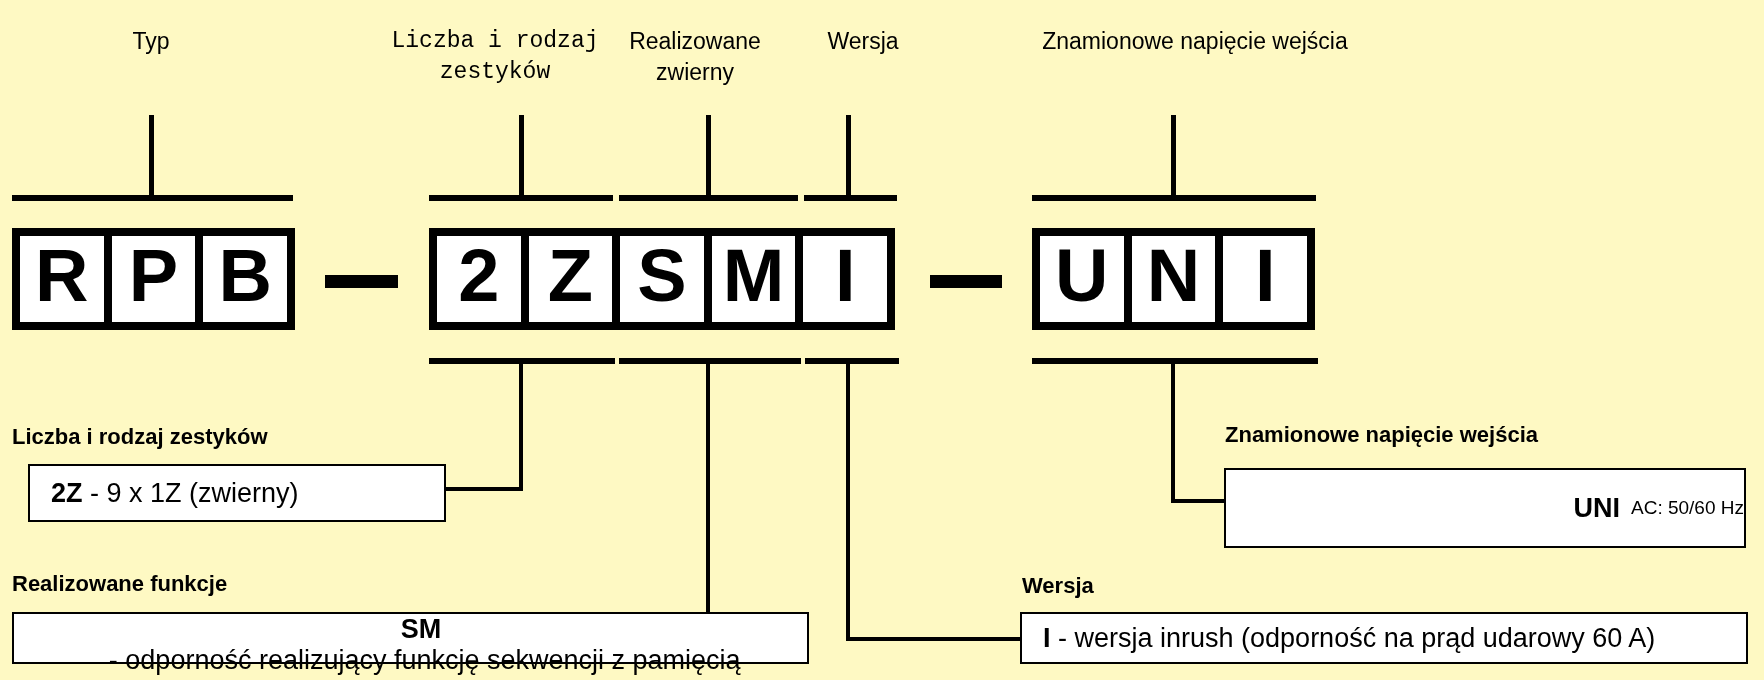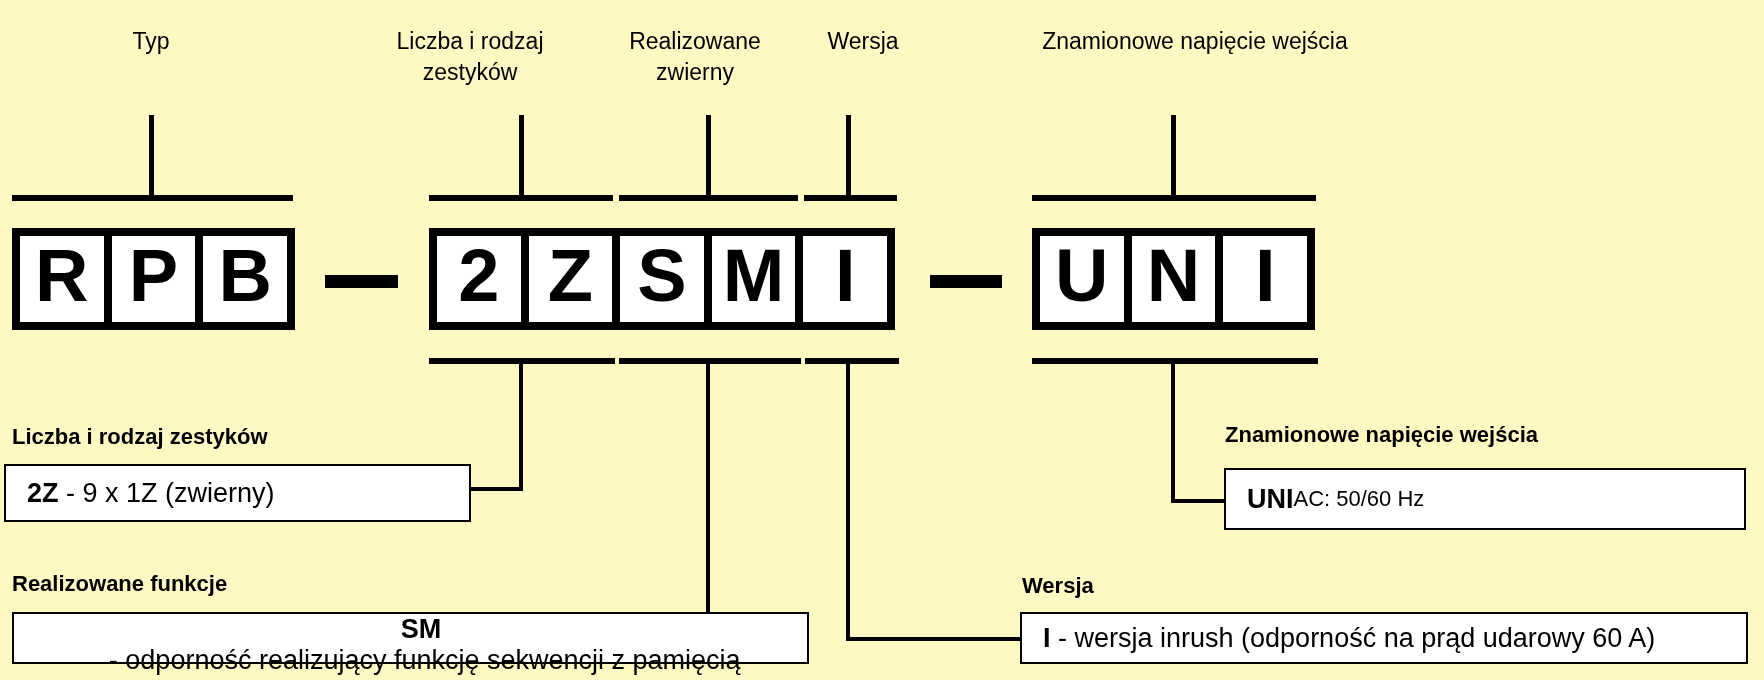--- a/index.html
+++ b/index.html
@@ -67,29 +67,29 @@
     box-sizing: border-box;
     border: 2px solid #000000;
     background: #ffffff;
     display: flex;
     align-items: center;
     padding-left: 21px;
     font-size: 27px;
     white-space: pre;
   }
   .descbox .code { font-weight: bold; }
-  .descbox .note { font-size: 22px; }
+  .descbox .note { font-size: 19px; margin-left: 11px; }
 </style>
 </head>
 <body>
 
 <div class="canvas">
 
   <div class="toplabel" style="left:51px;  width:200px;">Typ</div>
-  <div class="toplabel" style="left:320px; width:300px;">Liczba i rodzaj
+  <div class="toplabel" style="left:345px; width:300px;font-family:Liberation Mono, monospace;">Liczba i rodzaj
 zestyków</div>
   <div class="toplabel" style="left:545px; width:300px;">Realizowane
 zwierny</div>
   <div class="toplabel" style="left:763px; width:200px;">Wersja</div>
   <div class="toplabel" style="left:995px; width:400px;">Znamionowe napięcie wejścia</div>
 
   <div class="vline tick" style="left:149px;"></div>
   <div class="vline tick" style="left:519px;"></div>
   <div class="vline tick" style="left:706px;"></div>
   <div class="vline tick" style="left:846px;"></div>
@@ -135,31 +135,31 @@
 
   <div class="vline conn-v" style="left:706px; top:358px; height:254px;"></div>
 
   <div class="vline conn-v" style="left:846px; top:358px; height:283px;"></div>
   <div class="hline conn-h" style="left:846px; top:637px; width:174px;"></div>
 
   <div class="vline conn-v" style="left:1171px; top:358px; height:145px;"></div>
   <div class="hline conn-h" style="left:1171px; top:499px; width:53px;"></div>
 
   <div class="heading" style="left:12px; top:424px;">Liczba i rodzaj zestyków</div>
-  <div class="descbox" style="left:4px; top:464px; width:467px; height:58px;text-align:right;">
+  <div class="descbox" style="left:28px; top:464px; width:418px; height:58px;text-align:right;">
     <span class="code">2Z</span><span> - 9 x 1Z (zwierny)</span>
   </div>
 
   <div class="heading" style="left:12px; top:571px;">Realizowane funkcje</div>
   <div class="descbox" style="left:12px; top:612px; width:797px; height:52px;flex-direction:column;">
     <span class="code">SM</span><span> - odporność realizujący funkcję sekwencji z pamięcią</span>
   </div>
 
   <div class="heading" style="left:1225px; top:422px;">Znamionowe napięcie wejścia</div>
-  <div class="descbox" style="left:1224px; top:468px; width:522px; height:62px;">
+  <div class="descbox" style="left:1224px; top:468px; width:522px; height:80px;justify-content:flex-end;">
     <span class="code">UNI</span><span class="note">AC: 50/60 Hz</span>
   </div>
 
   <div class="heading" style="left:1022px; top:573px;">Wersja</div>
   <div class="descbox" style="left:1020px; top:612px; width:728px; height:52px;">
     <span class="code">I</span><span> - wersja inrush (odporność na prąd udarowy 60 A)</span>
   </div>
 
 </div>
 

